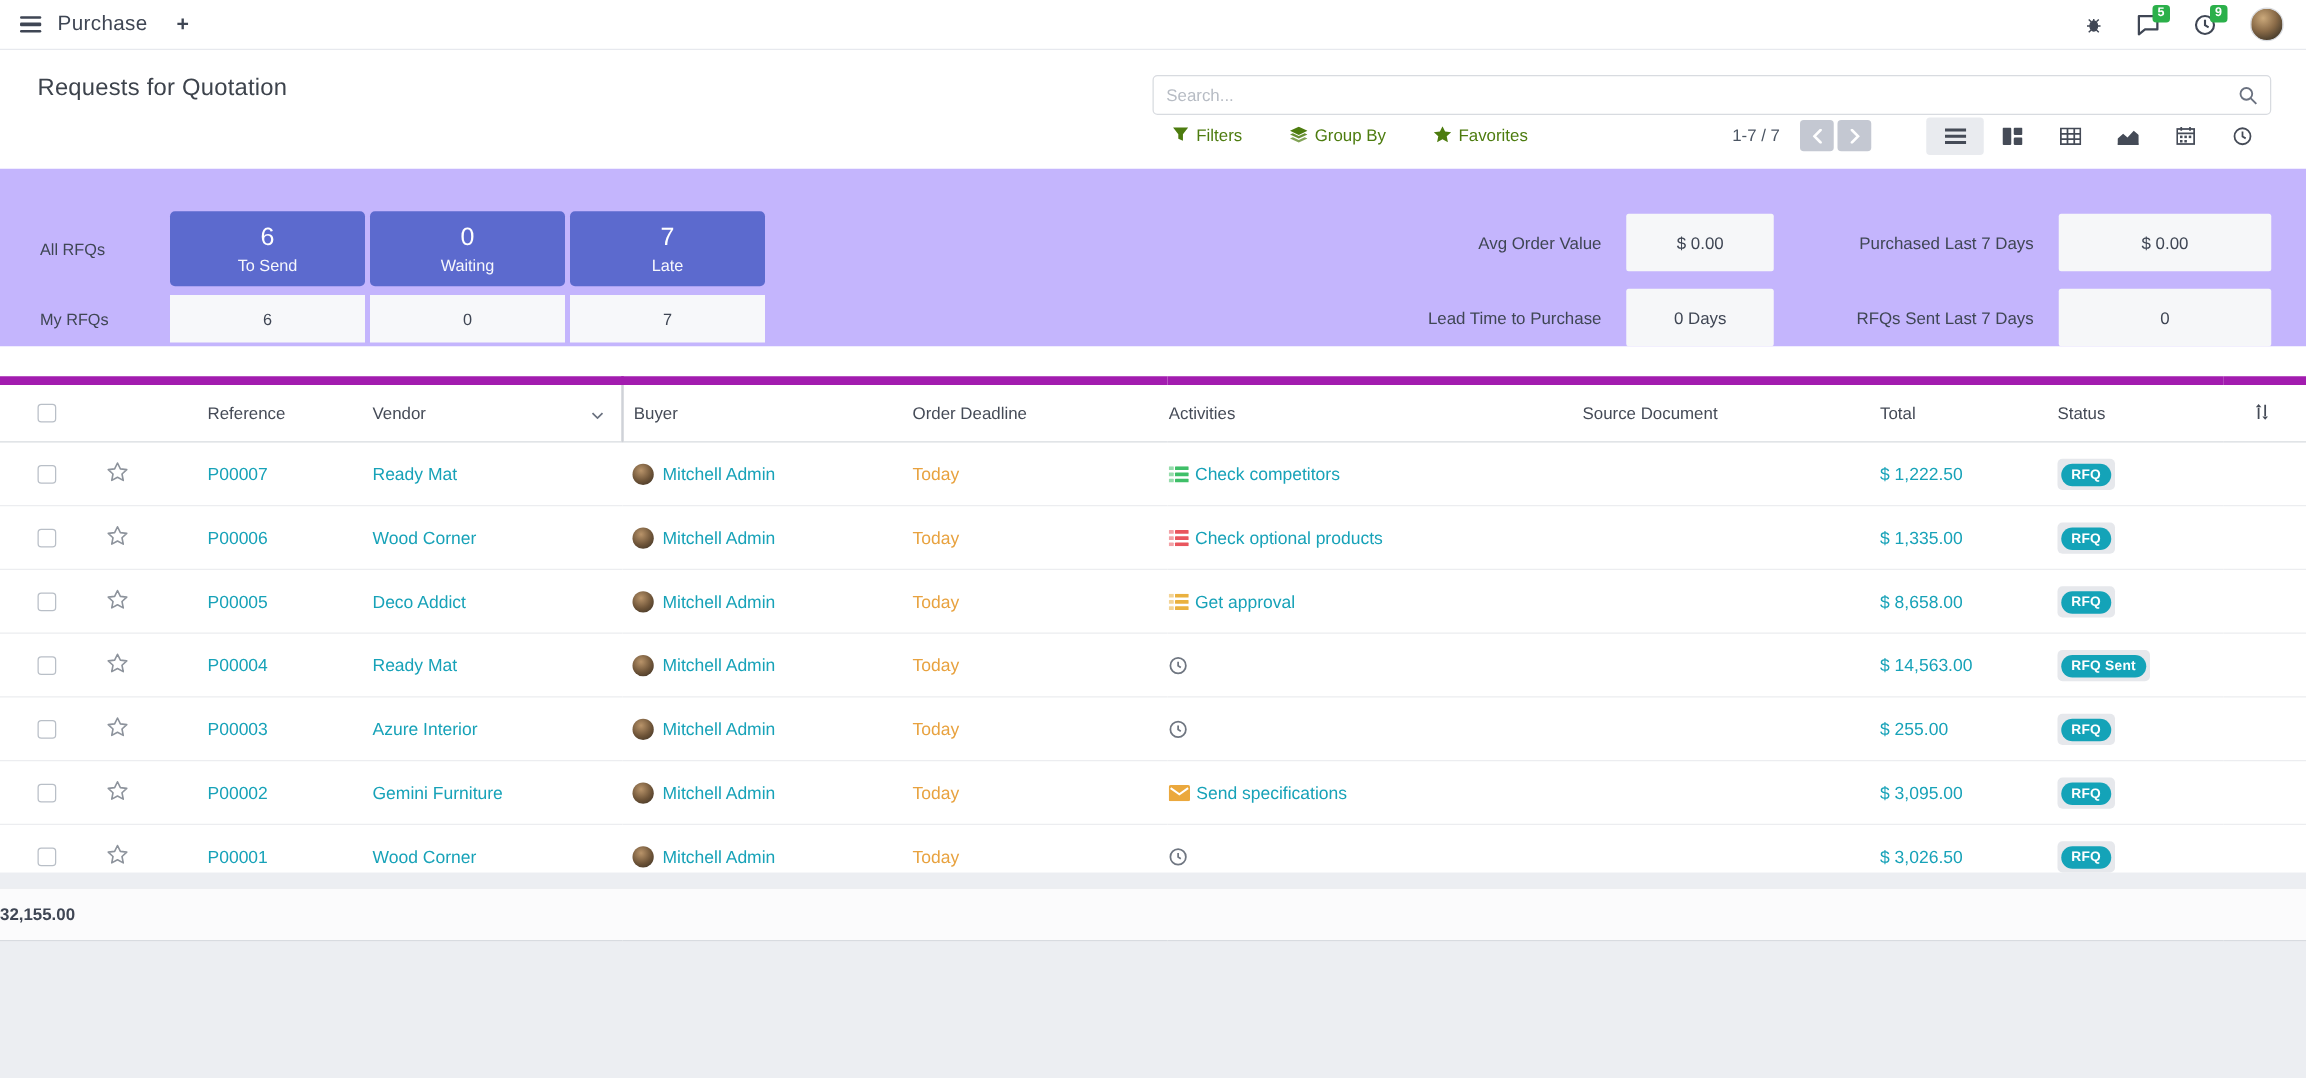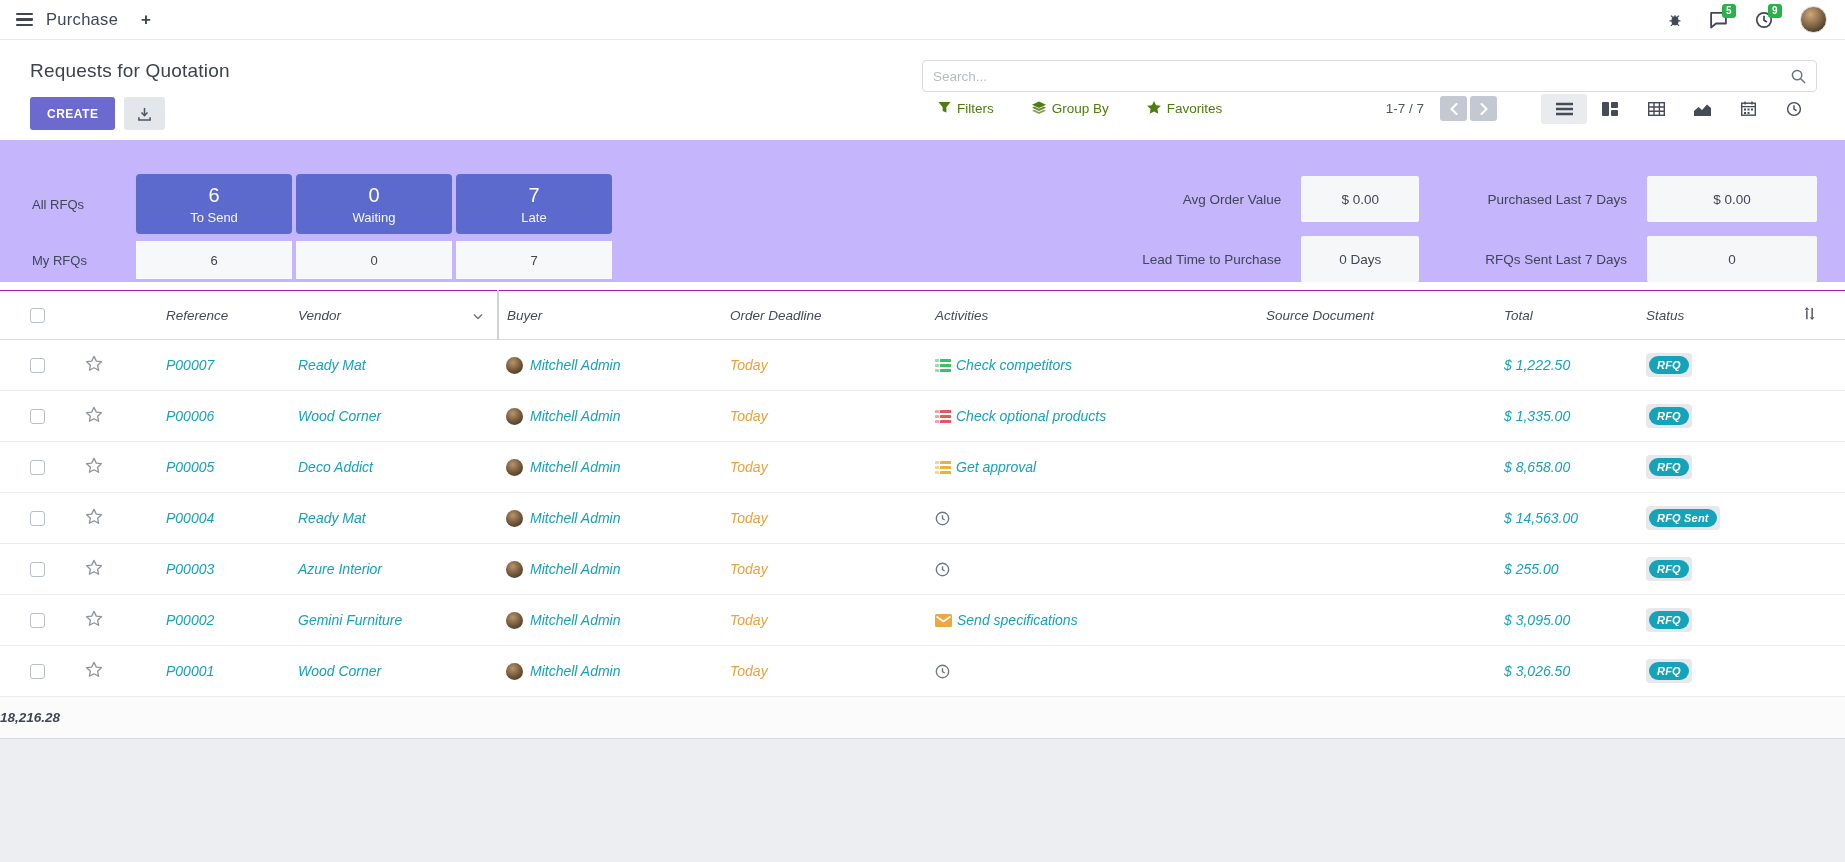--- a/index.html
+++ b/index.html
@@ -69,22 +69,22 @@
   .kpi-cell { height:38px; background:#f7f8fa; display:flex; align-items:center; justify-content:center;
     font-size:13px; color:#3f4654; cursor:pointer; }
   .stats { display:grid; grid-template-columns:auto 118px auto 170px; column-gap:20px; row-gap:14px;
     align-items:center; margin-top:2px; }
   .stat-label { font-size:13.5px; color:#3f4654; text-align:right; }
   .stat-label.second { margin-left:46px; }
   .stat-value { height:46px; background:#f6f7f9; border-radius:2px; display:flex; align-items:center;
     justify-content:center; font-size:13.5px; color:#3f4654; }
 
   
-  table.rfq { width:100%; border-collapse:collapse; table-layout:fixed; margin-top:8px;
-    border-top:1px solid #a21caf;font-style:italic; }
+  table.rfq { width:100%; border-collapse:collapse; table-layout:fixed; margin-top:24px;
+    border-top:7px solid #a21caf; }
   th { height:49px; font-size:13.5px; font-weight:500; color:#454b57; text-align:left;
     border-bottom:1px solid #d8dbe0; vertical-align:middle; cursor:pointer; }
   td { height:51px; font-size:14px; vertical-align:middle; border-bottom:1px solid #ecedf0; }
   .col-check  { padding-left:30px; }
   .col-star   { text-align:center; }
   .col-ref    { padding-left:38px; }
   .col-vendor { padding-left:30px; }
   th.col-vendor { position:relative; border-right:2px solid #cfd2d8; }
   th.col-vendor .v-chevron { position:absolute; right:14px; top:50%; transform:translateY(-50%); }
   .col-buyer  { padding-left:8px; }
@@ -150,32 +150,20 @@
           </svg>
         <span class="nav-badge">9</span>
       </span>
       <span class="avatar"></span>
     </div>
   </header>
 
   <section class="control-panel">
     <div class="cp-left">
       <div class="cp-title">Requests for Quotation</div>
-      <div class="cp-buttons">
-        <button class="btn-create">CREATE</button>
-        <button class="btn-export">
-          <svg width="15" height="16" viewBox="0 0 16 16">
-              <g stroke="currentColor" fill="none" stroke-width="1.6">
-                <path d="M8 1.5v8"></path>
-                <path d="M4.8 6.5L8 9.7l3.2-3.2"></path>
-                <path d="M2 11.5v3h12v-3"></path>
-              </g>
-            </svg>
-        </button>
-      </div>
     </div>
     <div class="cp-right">
       <div class="searchbox">
         <input type="text" placeholder="Search..." style="">
         <span class="search-glass">
           <svg width="15" height="15" viewBox="0 0 16 16">
               <g stroke="currentColor" fill="none" stroke-width="1.6">
                 <circle cx="6.5" cy="6.5" r="5"></circle>
                 <path d="M10.3 10.3L15 15"></path>
               </g>
@@ -592,19 +580,19 @@
             </span>
           </td>
     <td class="col-source"></td>
     <td class="col-total"><span class="total-val">$ 3,026.50</span></td>
     <td class="col-status"><span class="badge-bg"><span class="badge">RFQ</span></span></td>
     <td class="col-settings"></td>
   </tr>
       </tbody>
     <tfoot>
       <tr>
-        <td colspan="9" class="col-total">18,216.28</td>
+        <td colspan="9" class="col-total">32,155.00</td>
         <td colspan="2"></td>
       </tr>
     </tfoot>
   </table>
 
 </div>
 
 </body></html>

